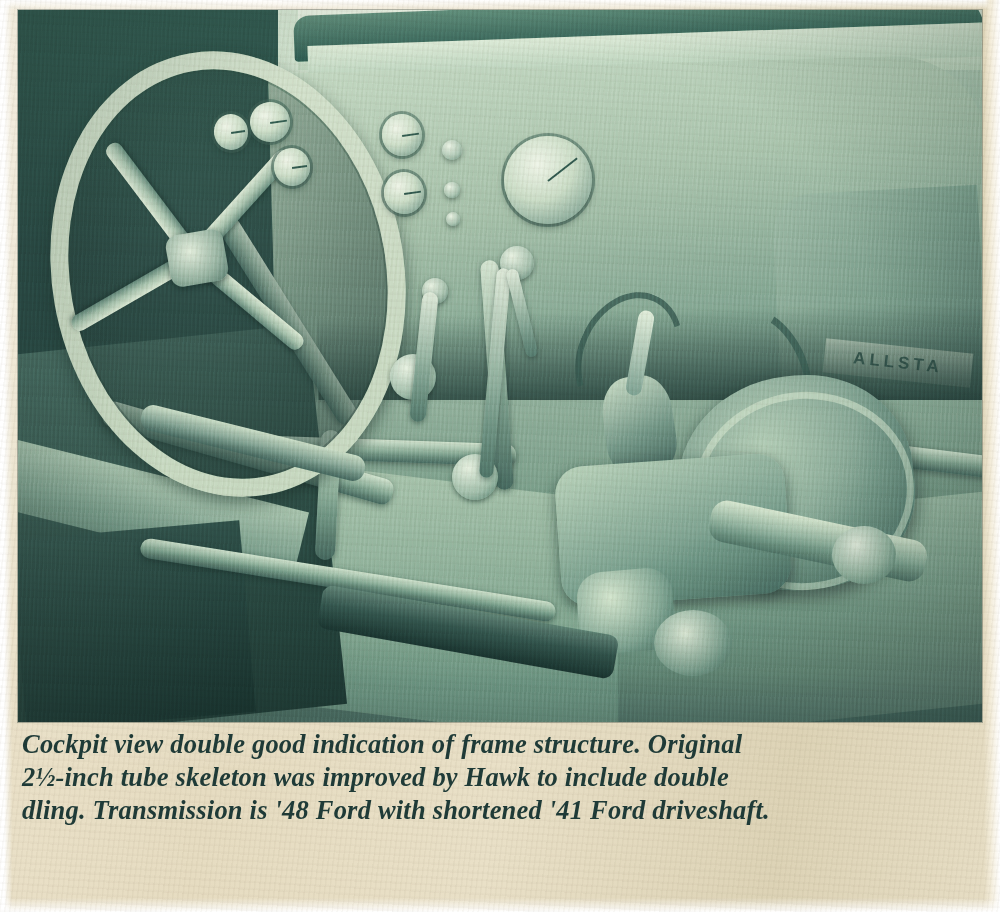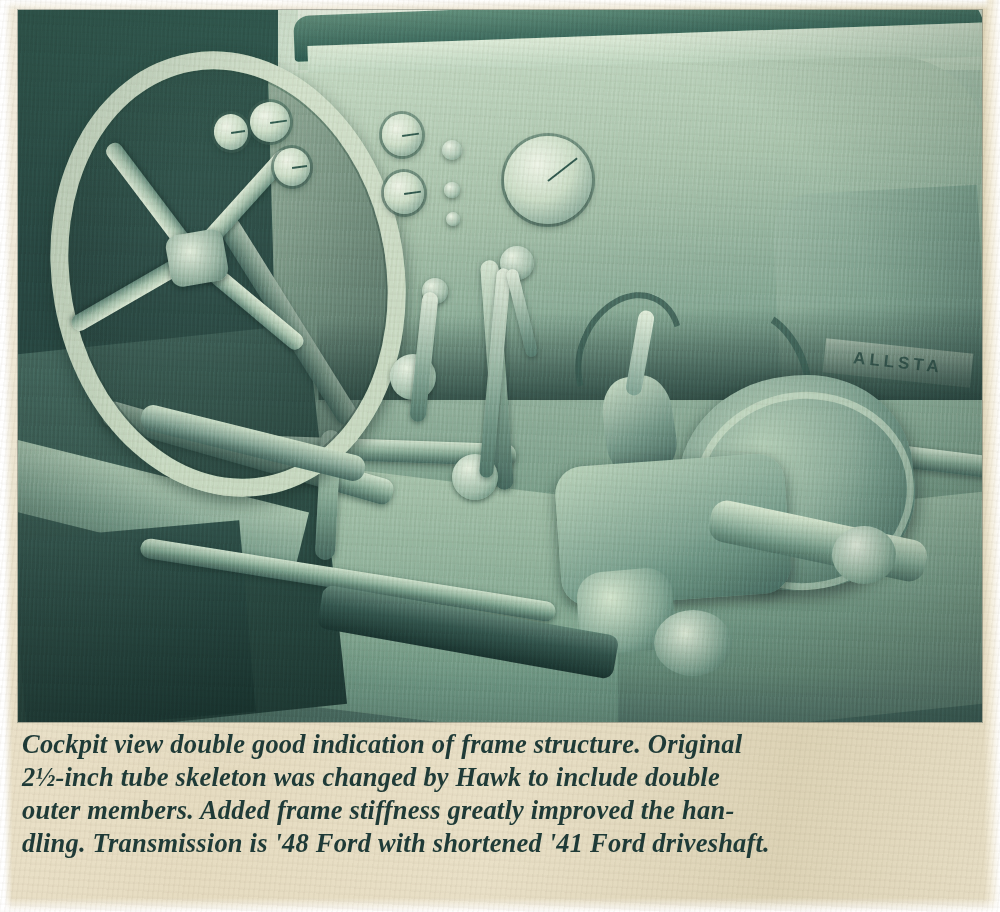--- a/index.html
+++ b/index.html
@@ -444,22 +444,21 @@
     <div class="ph" id="mount-ball"></div>
     <div class="ph" id="u-joint"></div>
     <div class="ph" id="yoke"></div>
     <div class="ph" id="driveshaft"></div>
 
     <div id="vignette"></div>
   </div>
 
   <div id="caption">
     <span class="line">Cockpit view double good indication of frame structure. Original</span>
-    <span class="line">2½-inch tube skeleton was changed by Hawk to include double</span>
-    <span class="line">outer members. Added frame stiffness greatly improved the han-</span>
+    <span class="line">2½-inch tube skeleton was improved by Hawk to include double</span>
     <span class="line">dling. Transmission is '48 Ford with shortened '41 Ford driveshaft.</span>
   </div>
 
   <div class="tear" id="tear-top"></div>
   <div class="tear" id="tear-left"></div>
   <div class="tear" id="tear-right"></div>
   <div class="tear" id="tear-bottom"></div>
 </div>
 
 </body></html>

